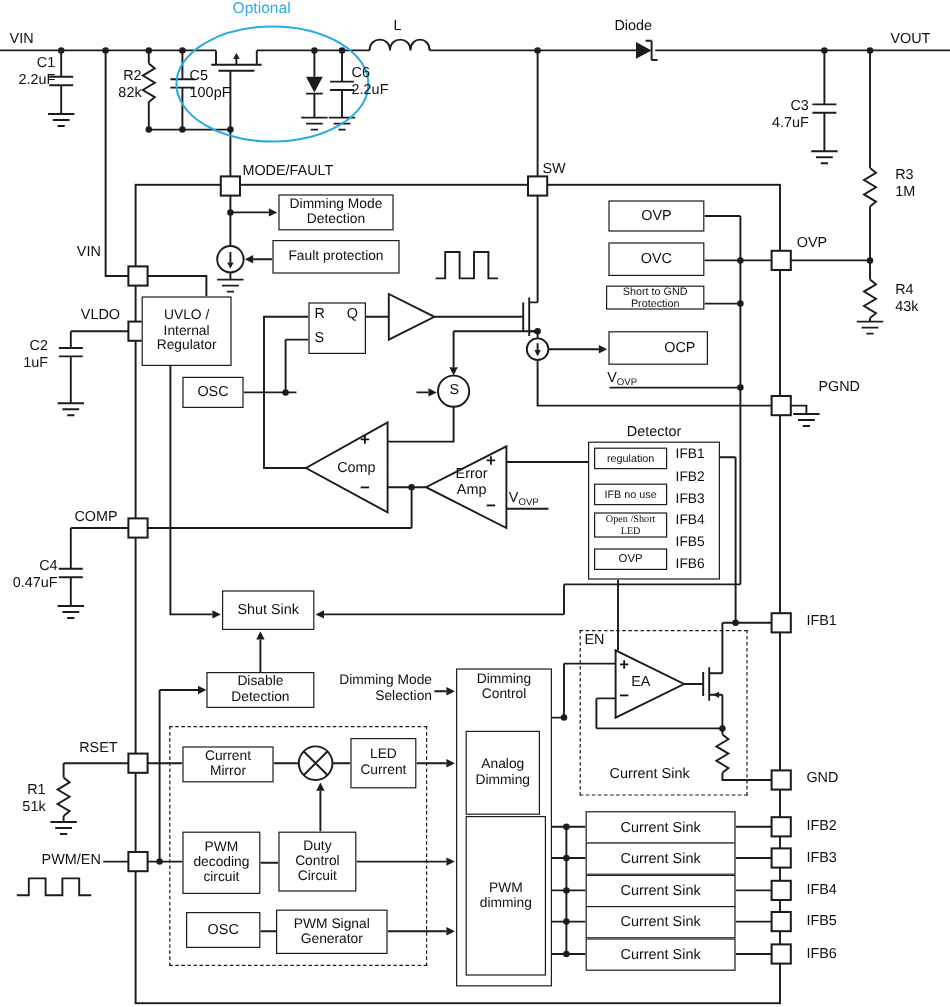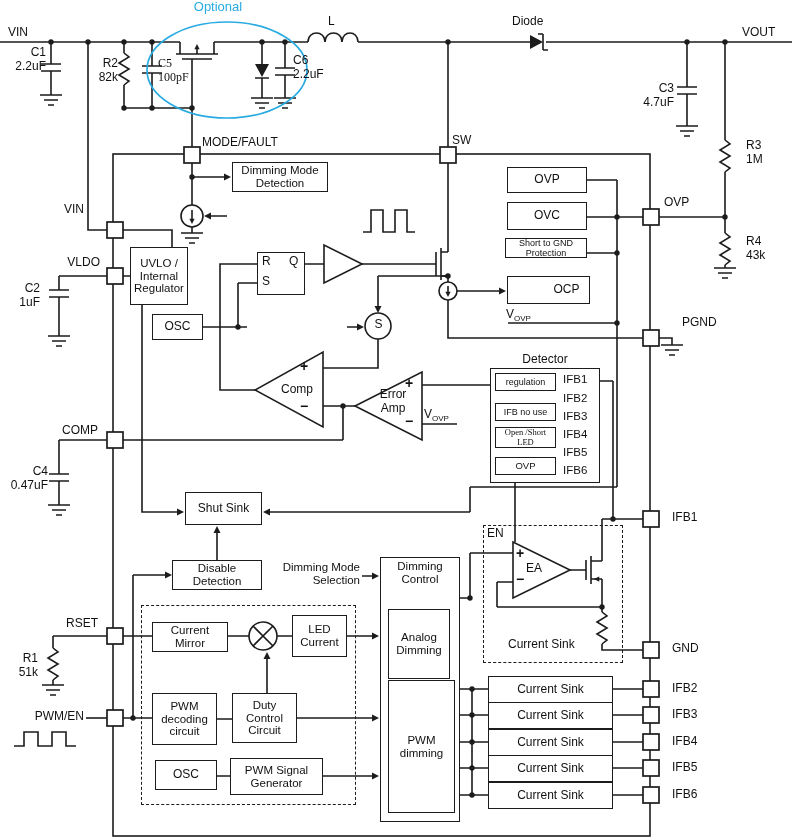--- a/index.html
+++ b/index.html
@@ -209,21 +209,21 @@
 
 <div class="lbl" style="left:8px;top:26px;">VIN</div>
 <div class="lbl" style="left:742px;top:26px;">VOUT</div>
 <div class="lbl ct blue" style="left:178px;top:0px;width:80px;">Optional</div>
 <div class="lbl" style="left:328px;top:15px;">L</div>
 <div class="lbl" style="left:512px;top:15px;">Diode</div>
 <div class="lbl rt" style="left:0px;top:46px;width:46px;">C1
 2.2uF</div>
 <div class="lbl rt" style="left:84px;top:57px;width:34px;">R2
 82k</div>
-<div class="lbl" style="left:158px;top:57px;font-family:Liberation Serif, serif;">C5
+<div class="lbl" style="left:158px;top:57px;">C5
 100pF</div>
 <div class="lbl" style="left:293px;top:54px;">C6
 2.2uF</div>
 <div class="lbl rt" style="left:628px;top:82px;width:46px;">C3
 4.7uF</div>
 <div class="lbl" style="left:746px;top:139px;">R3
 1M</div>
 <div class="lbl" style="left:746px;top:235px;">R4
 43k</div>
 <div class="lbl rt" style="left:2px;top:282px;width:38px;">C2
@@ -245,21 +245,22 @@
 <div class="lbl" style="left:672px;top:511px;">IFB1</div>
 <div class="lbl" style="left:672px;top:642px;">GND</div>
 <div class="lbl" style="left:672px;top:682px;">IFB2</div>
 <div class="lbl" style="left:672px;top:708px;">IFB3</div>
 <div class="lbl" style="left:672px;top:735px;">IFB4</div>
 <div class="lbl" style="left:672px;top:761px;">IFB5</div>
 <div class="lbl" style="left:672px;top:788px;">IFB6</div>
 
 <div class="bx" style="left:232px;top:162px;width:96px;height:30px;">Dimming Mode
 Detection</div>
-<div class="bx" style="left:130px;top:247px;width:58px;height:58px;">UVLO /
+<div class="bx" style="left:227px;top:200px;width:106px;height:28px;">Fault protection</div>
+<div class="bx" style="left:118px;top:247px;width:75px;height:58px;">UVLO /
 Internal
 Regulator</div>
 <div class="bx f12" style="left:152px;top:314px;width:51px;height:26px;">OSC</div>
 <div class="bx" style="left:257px;top:252px;width:48px;height:43px;"></div>
 <div class="lbl" style="left:262px;top:255px;">R</div>
 <div class="lbl" style="left:289px;top:255px;">Q</div>
 <div class="lbl" style="left:262px;top:275px;">S</div>
 <div class="bx f12" style="left:185px;top:492px;width:77px;height:33px;">Shut Sink</div>
 <div class="bx" style="left:172px;top:560px;width:90px;height:30px;">Disable
 Detection</div>

